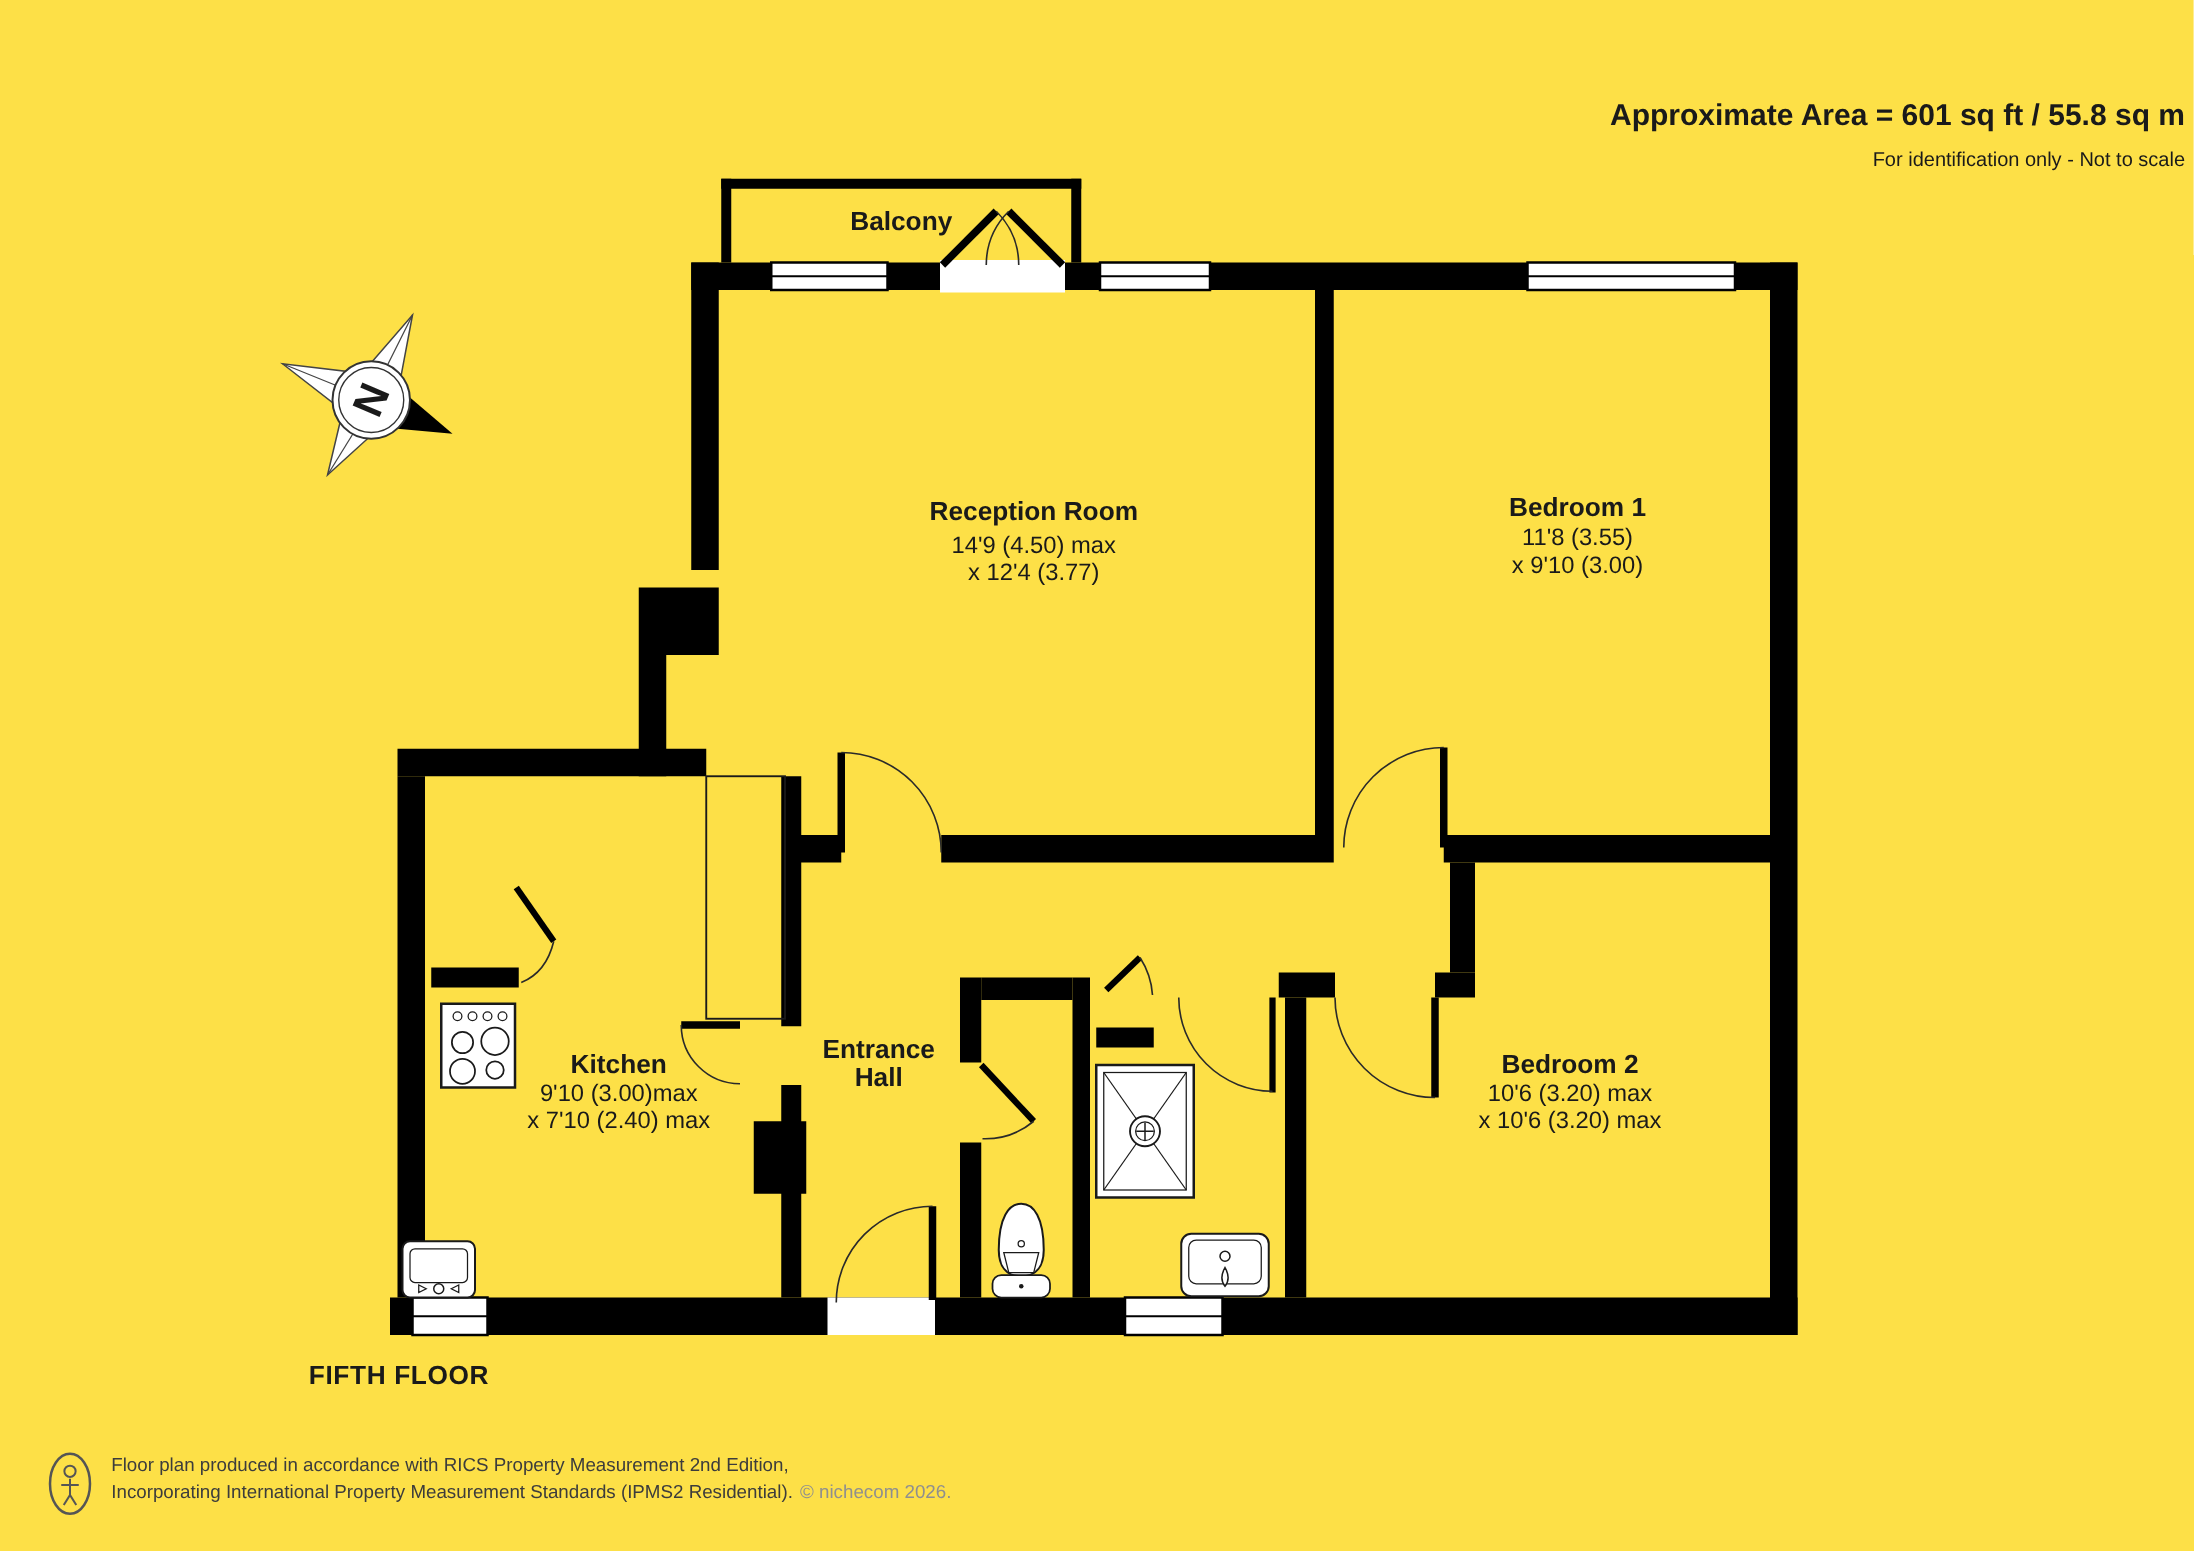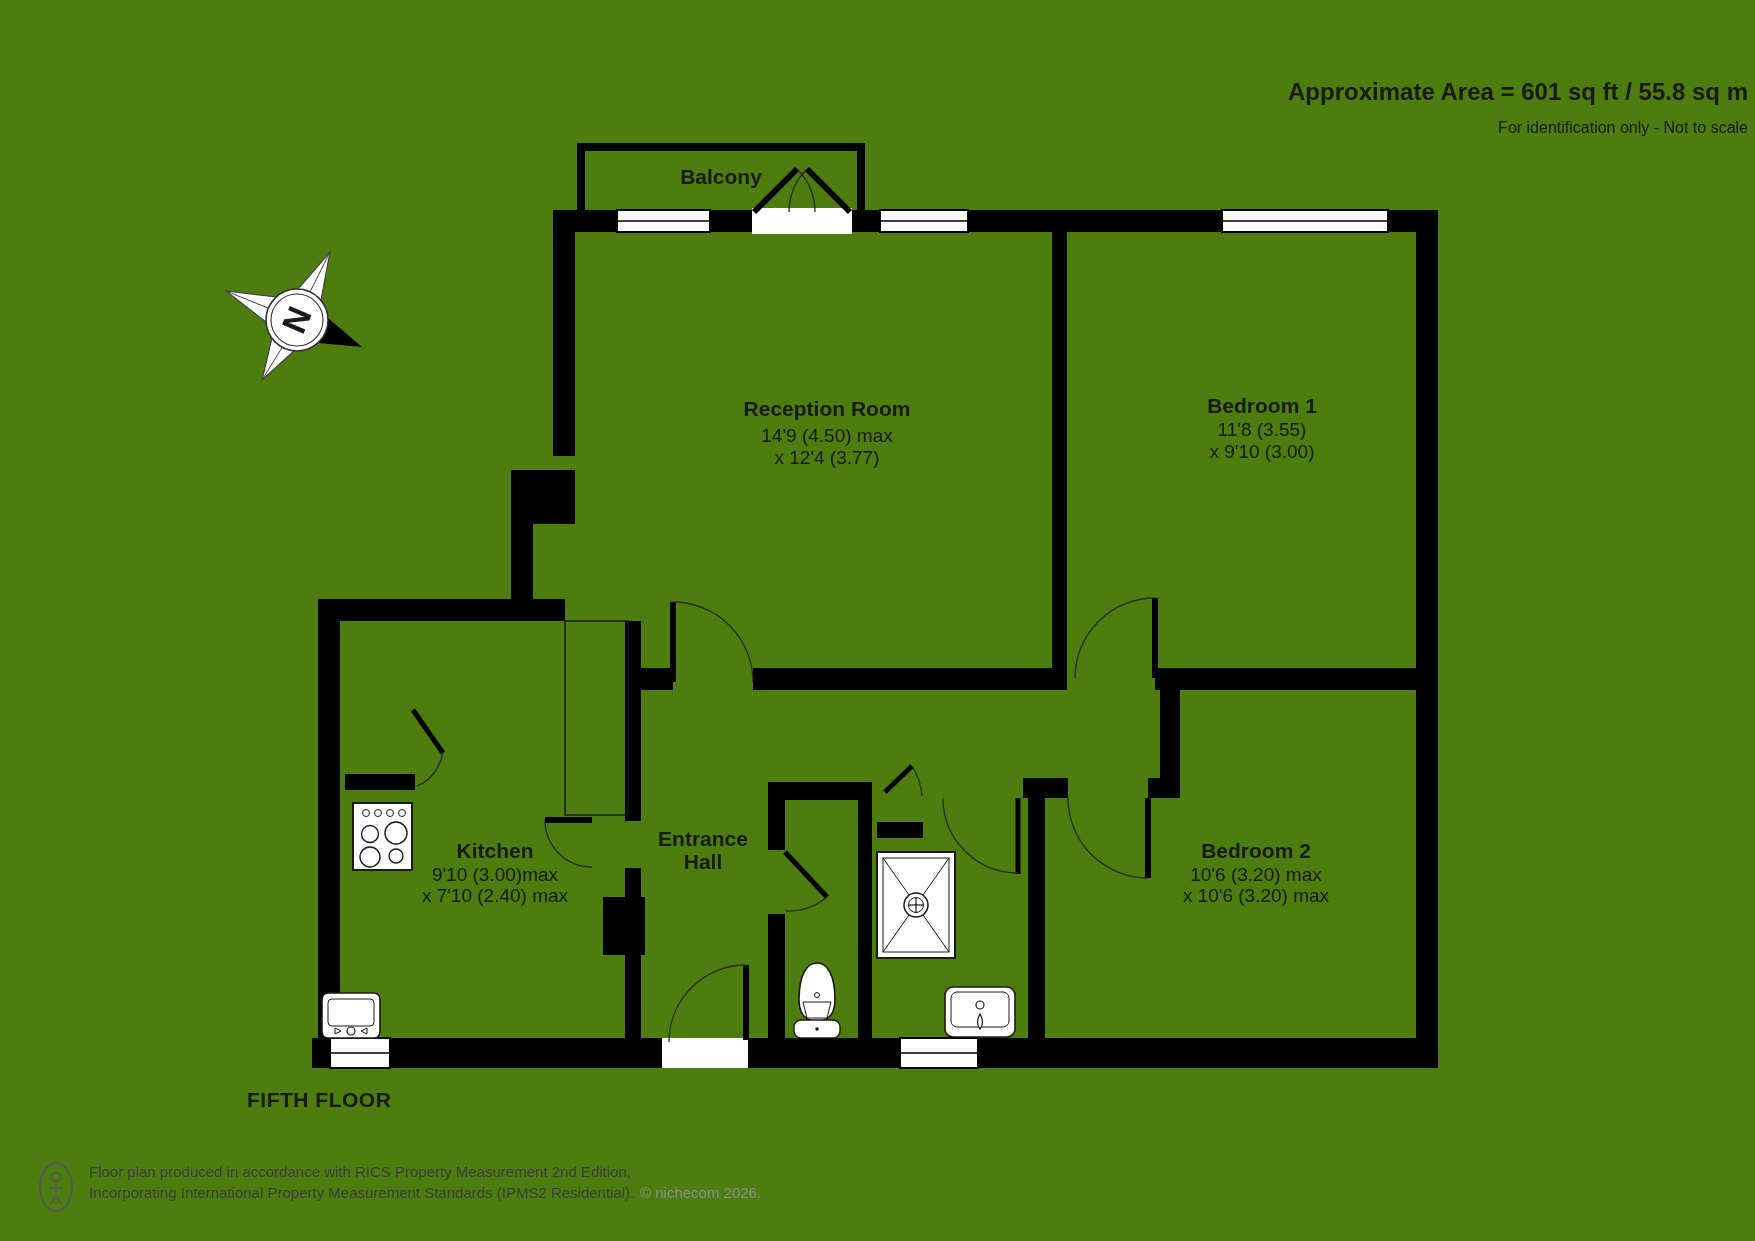--- a/index.html
+++ b/index.html
@@ -1,16 +1,16 @@
 <!DOCTYPE html>
 <html><head>
 <meta charset="utf-8">
 <style>
   html,body{margin:0;padding:0;background:#ffffff;}
-  .page{position:relative;width:1755px;height:1241px;background:#4d7c0f;overflow:hidden;
+  .page{position:relative;width:1755px;height:1241px;background:#fde047;overflow:hidden;
         font-family:"Liberation Sans", sans-serif;}
   svg{display:block}
   text{fill:#1a1a1a;font-family:"Liberation Sans", sans-serif;}
   .room-name{font-weight:bold;font-size:21px;}
   .room-dim{font-size:19px;}
   .hdr-area{font-weight:bold;font-size:24px;}
   .hdr-sub{font-size:16px;}
   .floor-lbl{font-weight:bold;font-size:21px;letter-spacing:.5px;}
   .foot-txt{font-size:15px;fill:#3c3c3c;}
   .foot-credit{font-size:15px;fill:#8f8f8f;}

